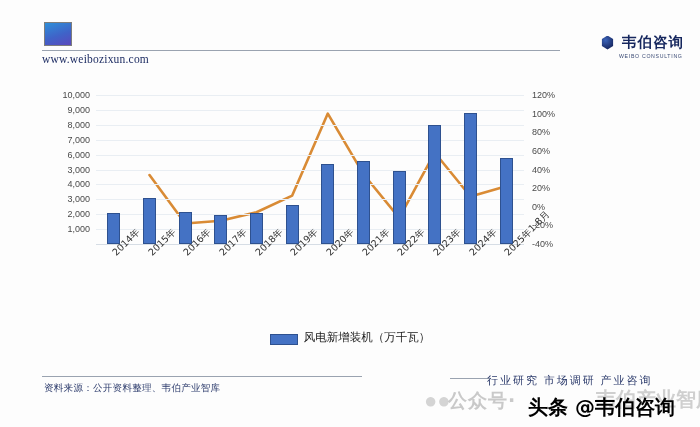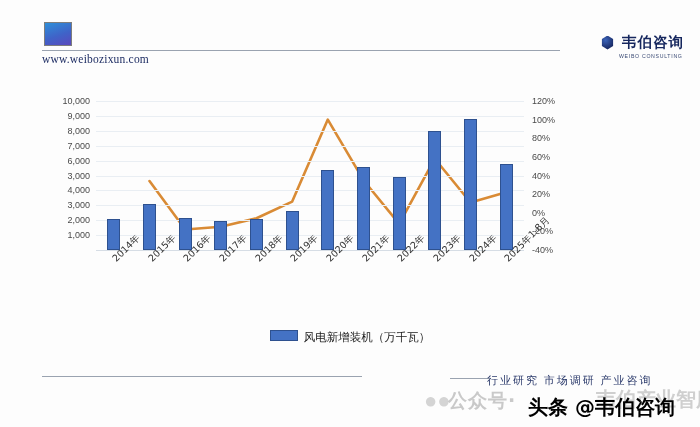--- a/index.html
+++ b/index.html
@@ -36,21 +36,21 @@
   .brand-cn{
     font-family:"Liberation Serif","DejaVu Serif",serif;
     font-size:14.5px;color:#16275e;letter-spacing:1px;font-weight:600;
   }
   .brand-en{
     margin-left:18px;margin-top:1px;
     font-size:5.2px;color:#3a4a74;letter-spacing:.7px;
   }
 
   
-  .chart{position:absolute;left:0;top:88px;width:596px;height:230px;}
+  .chart{position:absolute;left:0;top:82px;width:596px;height:230px;}
   .plot{
     position:absolute;left:96px;top:13px;width:428px;height:149px;
   }
   .gridline{position:absolute;left:0;width:100%;height:0;border-top:1px solid #e9eef3;}
   .baseline{position:absolute;left:0;width:100%;height:0;border-top:1px solid #d6dde5;}
 
   .ylab{
     position:absolute;right:0;transform:translateY(-50%);
     font-size:9px;color:#4a4a4a;white-space:nowrap;text-align:right;
   }
@@ -69,21 +69,21 @@
     font-size:9.5px;color:#303030;white-space:nowrap;
     transform-origin:left top;transform:rotate(-45deg);
     font-family:"DejaVu Sans","Liberation Sans",sans-serif;
   }
 
   
   .legend{
     position:absolute;left:0;top:330px;width:700px;
     display:flex;justify-content:center;align-items:center;gap:18px;
   }
-  .lg{display:flex;align-items:flex-start;gap:6px;}
+  .lg{display:flex;align-items:flex-end;gap:6px;}
   .lg-sw{width:26px;height:9px;background:#4472c4;border:1px solid #2e518f;}
   .lg-ln{width:26px;height:3px;background:#d98b35;border-radius:2px;}
   .lg-tx{font-size:11.5px;color:#1a1a1a;font-family:"DejaVu Sans","Liberation Sans",sans-serif;}
 
   
   .ft-rule{position:absolute;left:42px;top:376px;width:320px;height:0;border-top:1px solid #9aa3b0;}
   .ft-rule2{position:absolute;left:450px;top:378px;width:40px;height:0;border-top:1px solid #9aa3b0;}
   .ft-src{
     position:absolute;left:44px;top:382px;
     font-family:"DejaVu Sans","Liberation Sans",sans-serif;
@@ -200,19 +200,20 @@
 
   <div class="legend">
     <div class="lg">
       <span class="lg-sw"></span>
       <span class="lg-tx">风电新增装机（万千瓦）</span>
     </div>
   </div>
 
   <div class="ft-rule"></div>
   <div class="ft-rule2"></div>
+  <div class="ft-src">资料来源：公开资料整理、韦伯产业智库</div>
   <div class="ft-tag">行业研究  市场调研  产业咨询</div>
 
   <div class="wm-icon">●●</div>
   <div class="wm-wechat">公众号·</div>
   <div class="wm-lib">韦伯产业智库</div>
   <div class="wm-toutiao">头条 @韦伯咨询</div>
 </div>
 
 </body></html>

